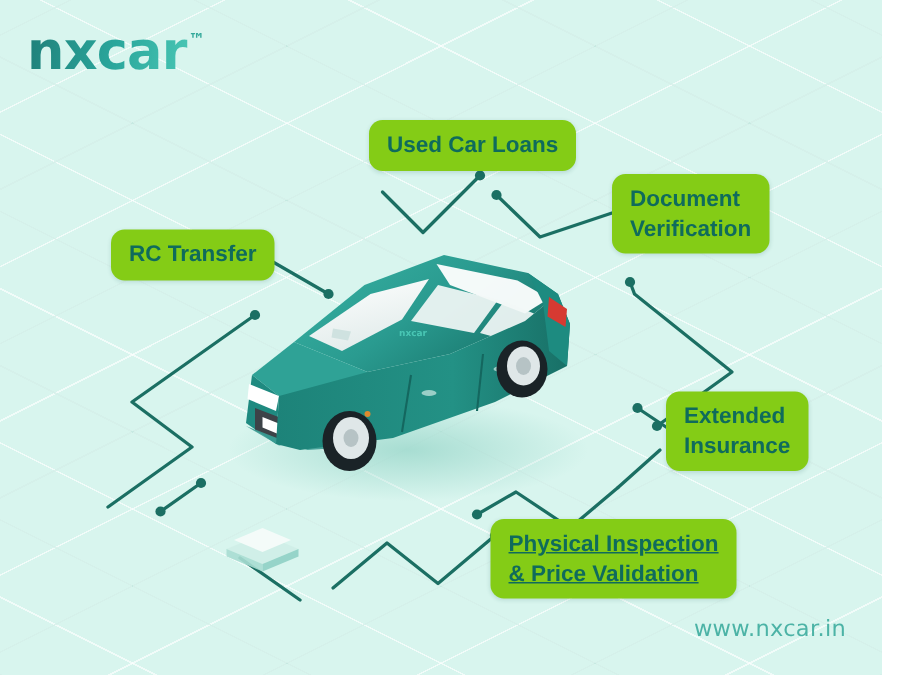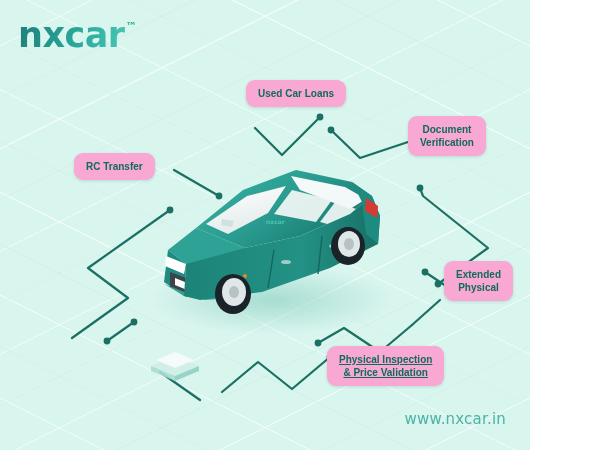--- a/index.html
+++ b/index.html
@@ -2,21 +2,21 @@
 <html><head>
 <meta charset="utf-8">
 <style>
   html, body {
     margin: 0;
     padding: 0;
     background: #ffffff;
   }
   #infographic {
     position: relative;
-    width: 530px;
+    width: 588px;
     height: 450px;
     overflow: hidden;
     background-color: #d8f5ee;
     font-family: "Liberation Sans", sans-serif;
   }
   
   #bg-pattern {
     position: absolute;
     inset: 0;
     background-image:
@@ -63,29 +63,29 @@
     font-size: 11px;
     font-weight: 700;
     color: #34a99b;
     margin-left: 1px;
     margin-top: 2px;
   }
 
   
   .label {
     position: absolute;
-    background: #f9a8d4;
+    background: #84cc16;
     border-radius: 9px;
     box-shadow: 0 1px 3px rgba(20,90,80,0.16);
     color: #0f6b5c;
     font-family: "Liberation Sans", sans-serif;
-    font-size: 10px;
+    font-size: 15px;
     font-weight: 700;
     line-height: 1.3;
-    text-align: center;
+    text-align: left;
     padding: 7px 12px;
     white-space: pre-line;
     box-sizing: border-box;
   }
 
   #label-used-car-loans   { left: 246px; top: 80px;  }
   #label-document-ver     { left: 408px; top: 116px; }
   #label-rc-transfer      { left: 74px;  top: 153px; }
   #label-extended-warr    { left: 444px; top: 261px; }
   #label-insurance-tr     { left: 44px;  top: 342px; }
@@ -238,21 +238,21 @@
   </div>
 
   <div class="label" id="label-used-car-loans">Used Car Loans</div>
 
   <div class="label" id="label-rc-transfer">RC Transfer</div>
 
   <div class="label" id="label-document-ver">Document
 Verification</div>
 
   <div class="label" id="label-extended-warr">Extended
-Physical</div>
+Insurance</div>
 
 
   <div class="label" id="label-physical-insp">Physical Inspection
 &amp; Price Validation</div>
 
   <div id="website">www.nxcar.in</div>
 
 </div>
 
 </body></html>

